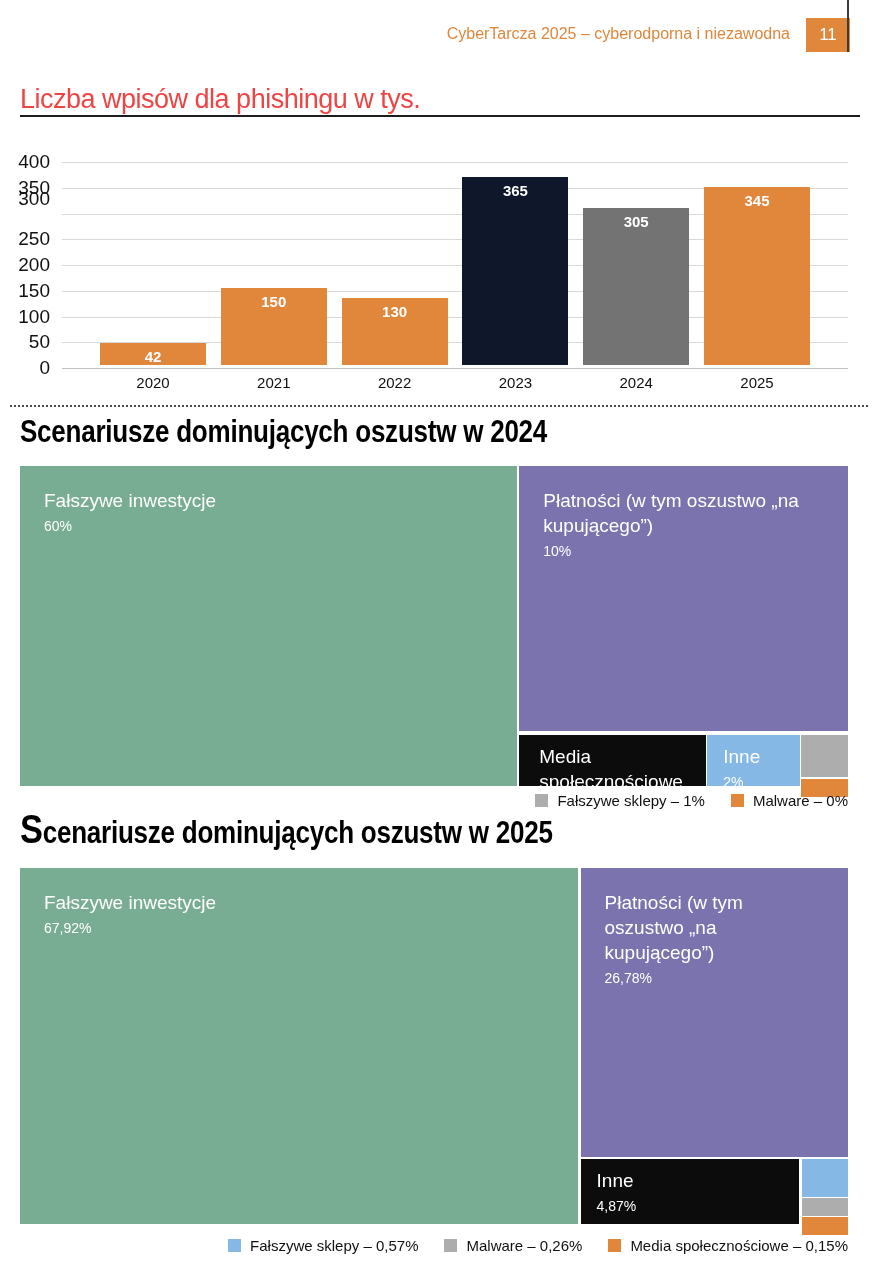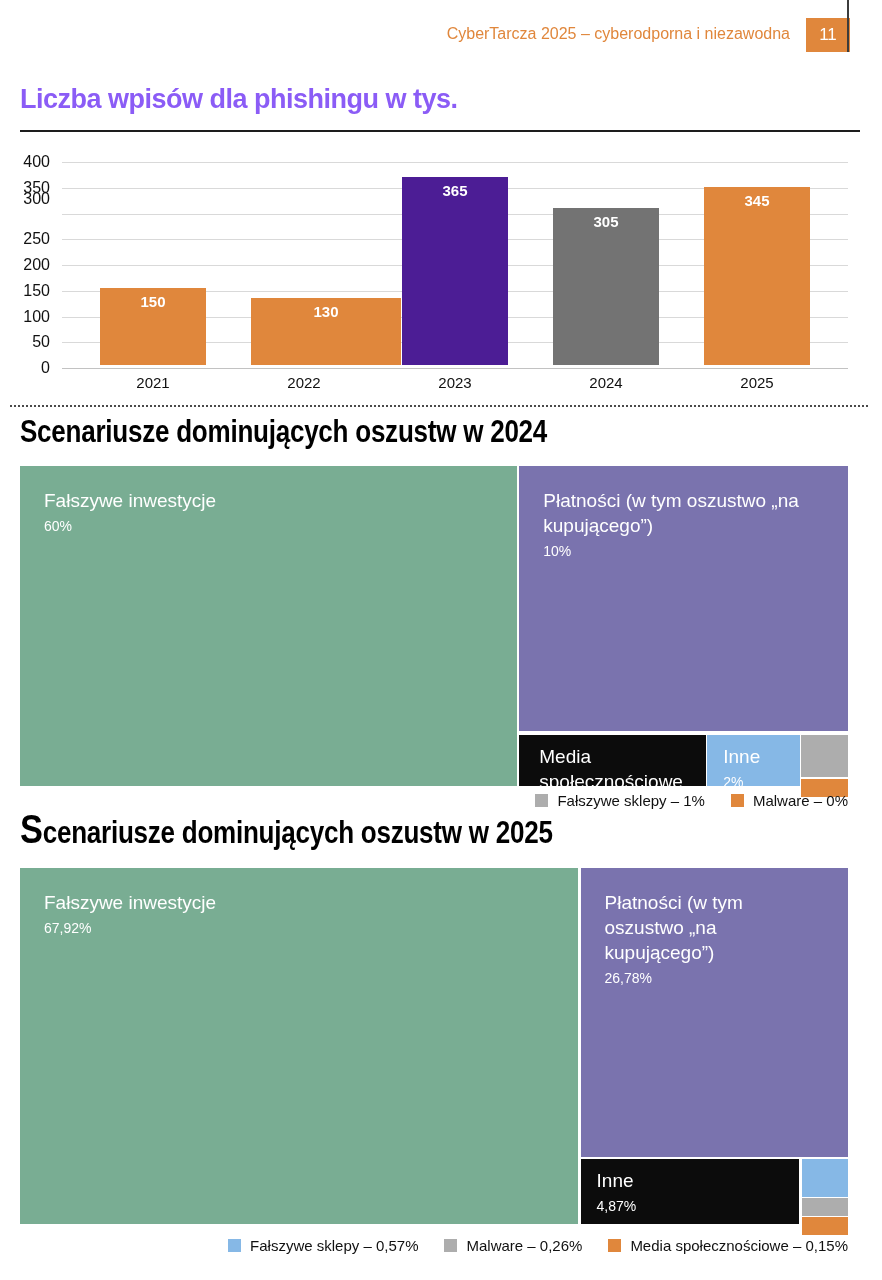--- a/index.html
+++ b/index.html
@@ -6,27 +6,27 @@
   .page{position:relative;width:882px;height:1280px;background:#ffffff;overflow:hidden;
         font-family:"Liberation Sans","DejaVu Sans",sans-serif;color:#111;}
 
   
   .header-title{position:absolute;top:25px;right:92px;font-size:16px;color:#e0873c;}
   .page-badge{position:absolute;top:18px;left:806px;width:44px;height:34px;background:#e0873c;
               color:#fff;font-size:17px;display:flex;align-items:center;justify-content:center;}
   .corner-line{position:absolute;top:0;left:847px;width:2px;height:52px;background:#3c3c3c;}
 
   
-  .doc-title{position:absolute;top:84px;left:20px;width:840px;font-size:27px;font-weight:bold;
-             letter-spacing:-0.5px;color:#8b5cf6;padding-bottom:15px;border-bottom:2px solid #1d1d1d;}
+  .doc-title{position:absolute;top:84px;left:20px;width:840px;font-size:27px;font-weight:normal;
+             letter-spacing:-0.5px;color:#ef4444;border-bottom:2px solid #1d1d1d;}
 
   
   .barchart{position:absolute;top:162px;left:20px;width:828px;height:232px;}
   .yaxis{position:absolute;left:0;top:0;width:42px;height:232px;}
-  .ytick{position:absolute;right:12px;font-size:16px;color:#111;line-height:18px;}
+  .ytick{position:absolute;right:12px;font-size:19px;color:#111;line-height:18px;}
   .plot{position:absolute;left:42px;top:0;width:786px;height:232px;}
   .gridline{position:absolute;left:0;right:0;height:1px;background:#d9d9d9;}
   .gridline.zero{background:#c2c2c2;}
   .bar-row{position:absolute;left:0;bottom:0;width:100%;height:232px;display:flex;
            justify-content:space-between;align-items:flex-end;padding:0 38px;box-sizing:border-box;}
   .slot{display:flex;flex-direction:column;justify-content:flex-end;width:106px;height:232px;}
   .bar{position:relative;width:106px;}
   .bar-value{position:absolute;top:5px;left:0;right:0;text-align:center;color:#fff;
              font-weight:bold;font-size:15px;}
   .xlab{height:26px;display:flex;align-items:flex-end;justify-content:center;font-size:15px;
@@ -87,33 +87,39 @@
         <div class="gridline" style="bottom: 50.75px;"></div>
         <div class="gridline" style="bottom: 76.5px;"></div>
         <div class="gridline" style="bottom: 102.25px;"></div>
         <div class="gridline" style="bottom: 128px;"></div>
         <div class="gridline" style="bottom: 153.75px;"></div>
         <div class="gridline" style="bottom: 179.5px;"></div>
         <div class="gridline" style="bottom: 205.25px;"></div>
         <div class="gridline" style="bottom: 231px;"></div>
         <div class="bar-row">
           <div class="slot">
+            <div class="bar" style="height: 22px; background: rgb(224, 135, 60);">
+              <div class="bar-value">42</div>
+            </div>
+            <div class="xlab">2020</div>
+          </div>
+          <div class="slot">
             <div class="bar" style="height: 77px; background: rgb(224, 135, 60);">
               <div class="bar-value">150</div>
             </div>
             <div class="xlab">2021</div>
           </div>
           <div class="slot">
-            <div class="bar" style="height: 67px; background: rgb(224, 135, 60); padding-left: 44px;">
+            <div class="bar" style="height: 67px; background: rgb(224, 135, 60);">
               <div class="bar-value">130</div>
             </div>
             <div class="xlab">2022</div>
           </div>
           <div class="slot">
-            <div class="bar" style="height: 188px; background: #4c1d95;">
+            <div class="bar" style="height: 188px; background: #0f172a;">
               <div class="bar-value">365</div>
             </div>
             <div class="xlab">2023</div>
           </div>
           <div class="slot">
             <div class="bar" style="height: 157px; background: #737373;">
               <div class="bar-value">305</div>
             </div>
             <div class="xlab">2024</div>
           </div>

